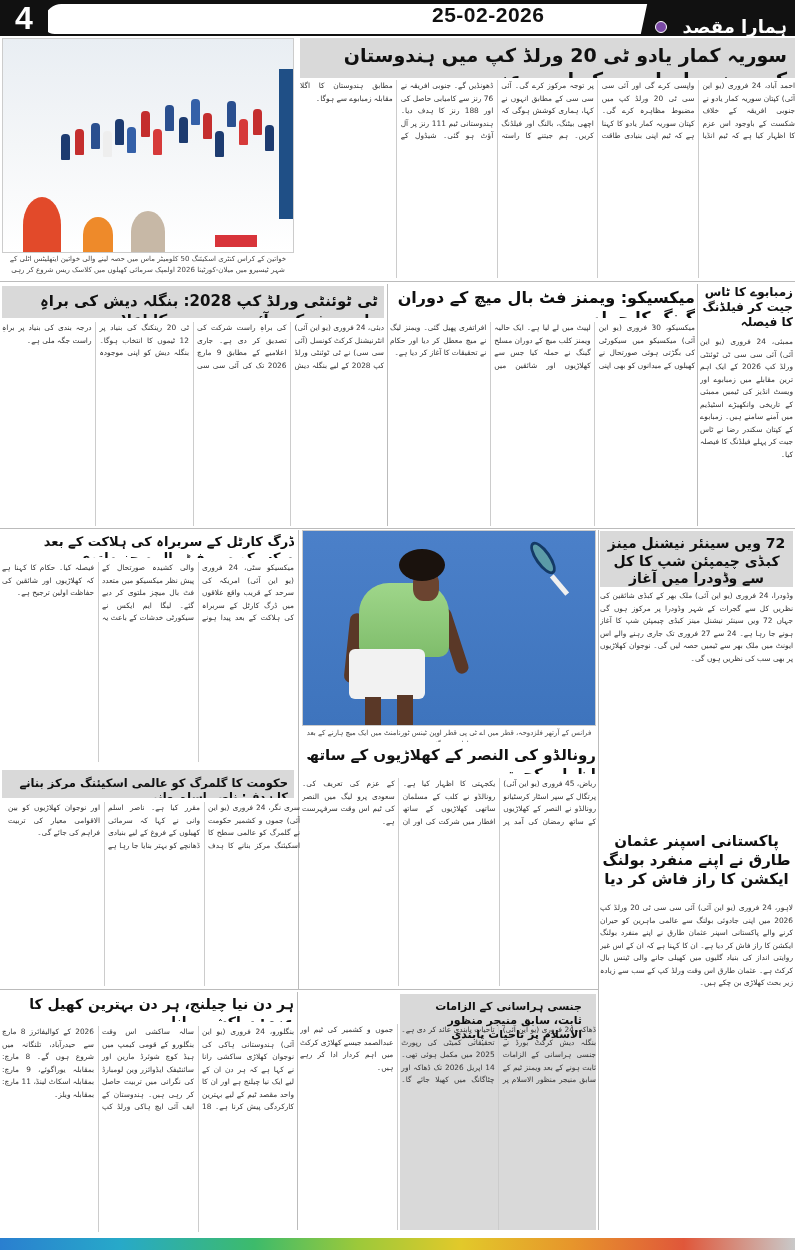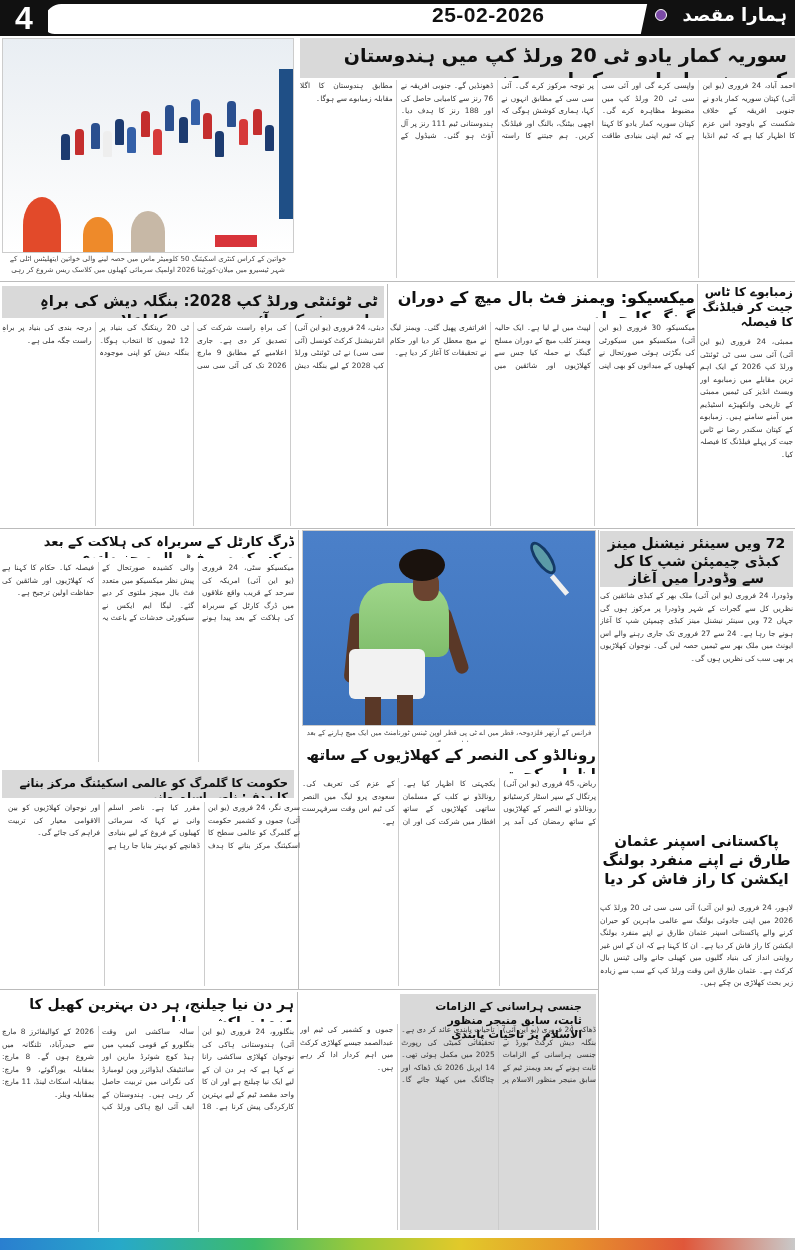--- a/index.html
+++ b/index.html
@@ -5,21 +5,21 @@
   * { box-sizing: border-box; margin: 0; padding: 0; }
   html, body { width: 795px; height: 1250px; background: #fff; overflow: hidden; }
   body { position: relative; font-family: "DejaVu Sans", sans-serif; color: #111; }
 
   
   .masthead { position: absolute; left: 0; top: 0; width: 795px; height: 36px; background: #111; }
   .page-num { position: absolute; left: 0; top: 0; width: 48px; height: 36px; background: #111; color: #fff; font-family: "Liberation Sans", sans-serif; font-weight: bold; font-size: 32px; line-height: 36px; text-align: center; }
   .mast-white { position: absolute; left: 44px; top: 4px; width: 600px; height: 30px; background: #fff; border-radius: 14px 0 0 14px; transform: skewX(-12deg); }
   .paper-name { position: absolute; left: 82px; top: 6px; font-family: "Liberation Serif", serif; font-weight: bold; font-size: 16px; color: #111; }
   .issue-date { position: absolute; left: 432px; top: 3px; font-family: "Liberation Sans", sans-serif; font-weight: bold; font-size: 21px; color: #111; letter-spacing: 0.5px; }
-  .logo { position: absolute; right: 8px; top: 4px; color: #fff; font-family: "DejaVu Sans", sans-serif; font-weight: bold; font-size: 18px; direction: rtl; display: flex; align-items: center; gap: 16px; }
+  .logo { position: absolute; right: 8px; top: 16px; color: #fff; font-family: "DejaVu Sans", sans-serif; font-weight: bold; font-size: 18px; direction: rtl; display: flex; align-items: center; gap: 16px; }
   .logo .mark { display: inline-block; width: 12px; height: 12px; border-radius: 50%; background: #7b4aa6; border: 1px solid #fff; }
 
   
   .block { position: absolute; overflow: hidden; }
   .urdu { direction: rtl; text-align: right; font-family: "DejaVu Sans", sans-serif; }
   .headline { font-weight: bold; color: #111; line-height: 1.25; }
   .gray { background: #d9d9d9; }
   .body-cols { position: absolute; font-size: 7.4px; line-height: 12.5px; color: #333; direction: rtl; text-align: justify; column-gap: 8px; column-rule: 1px solid #ccc; overflow: hidden; }
   .caption { font-size: 7px; line-height: 11px; color: #444; text-align: center; direction: rtl; }
   .rule-v { position: absolute; width: 1px; background: #bbb; }

